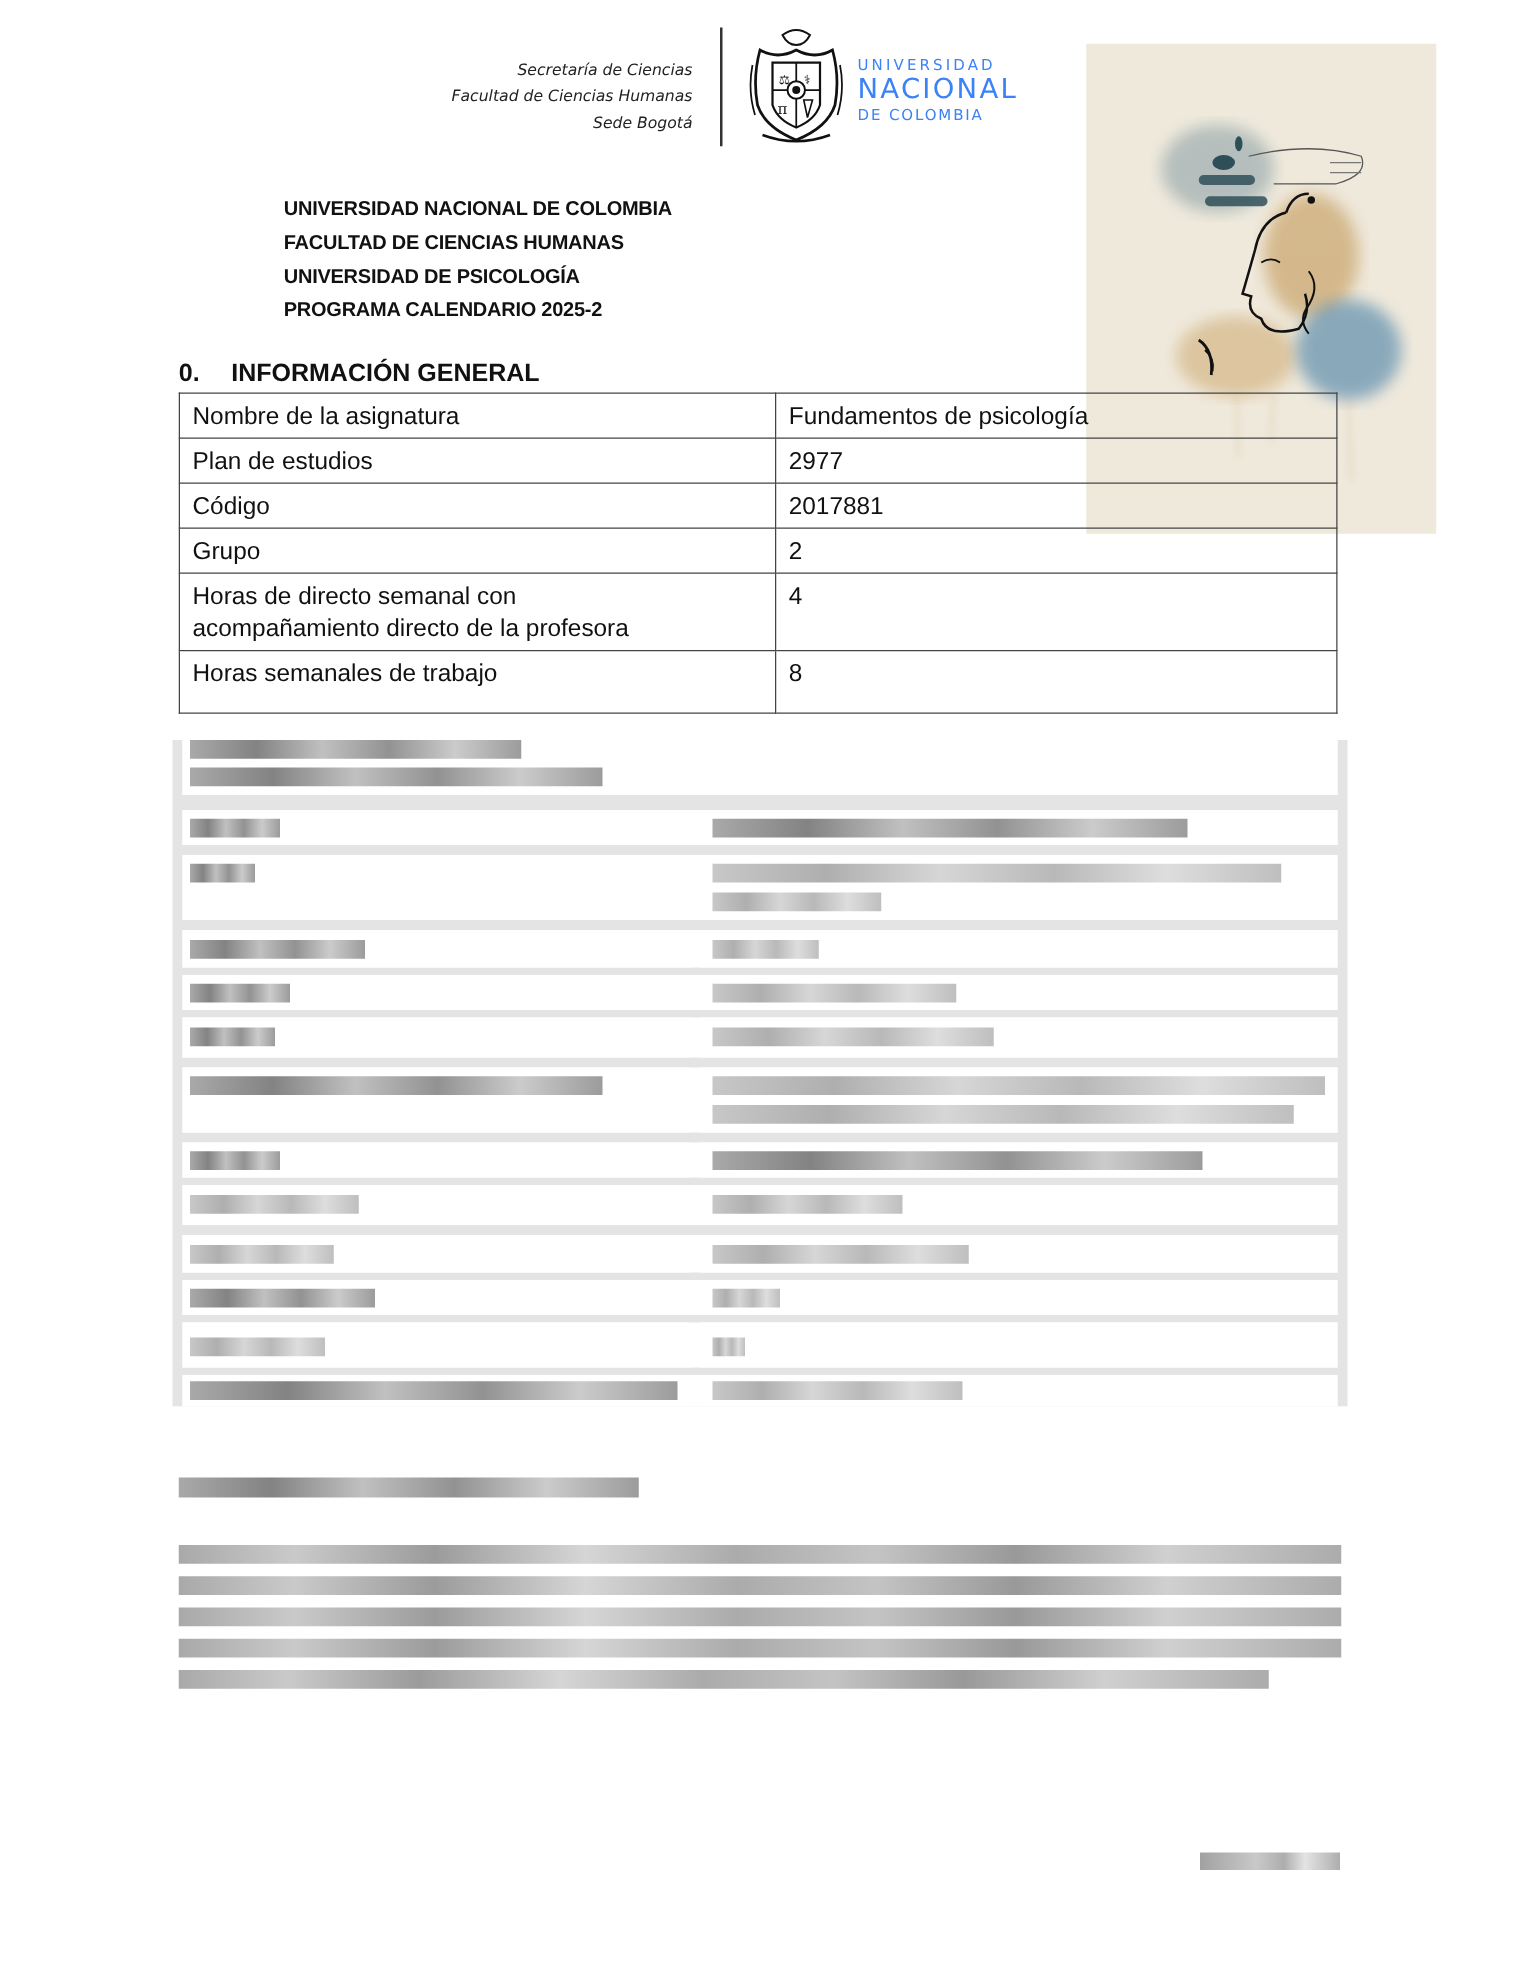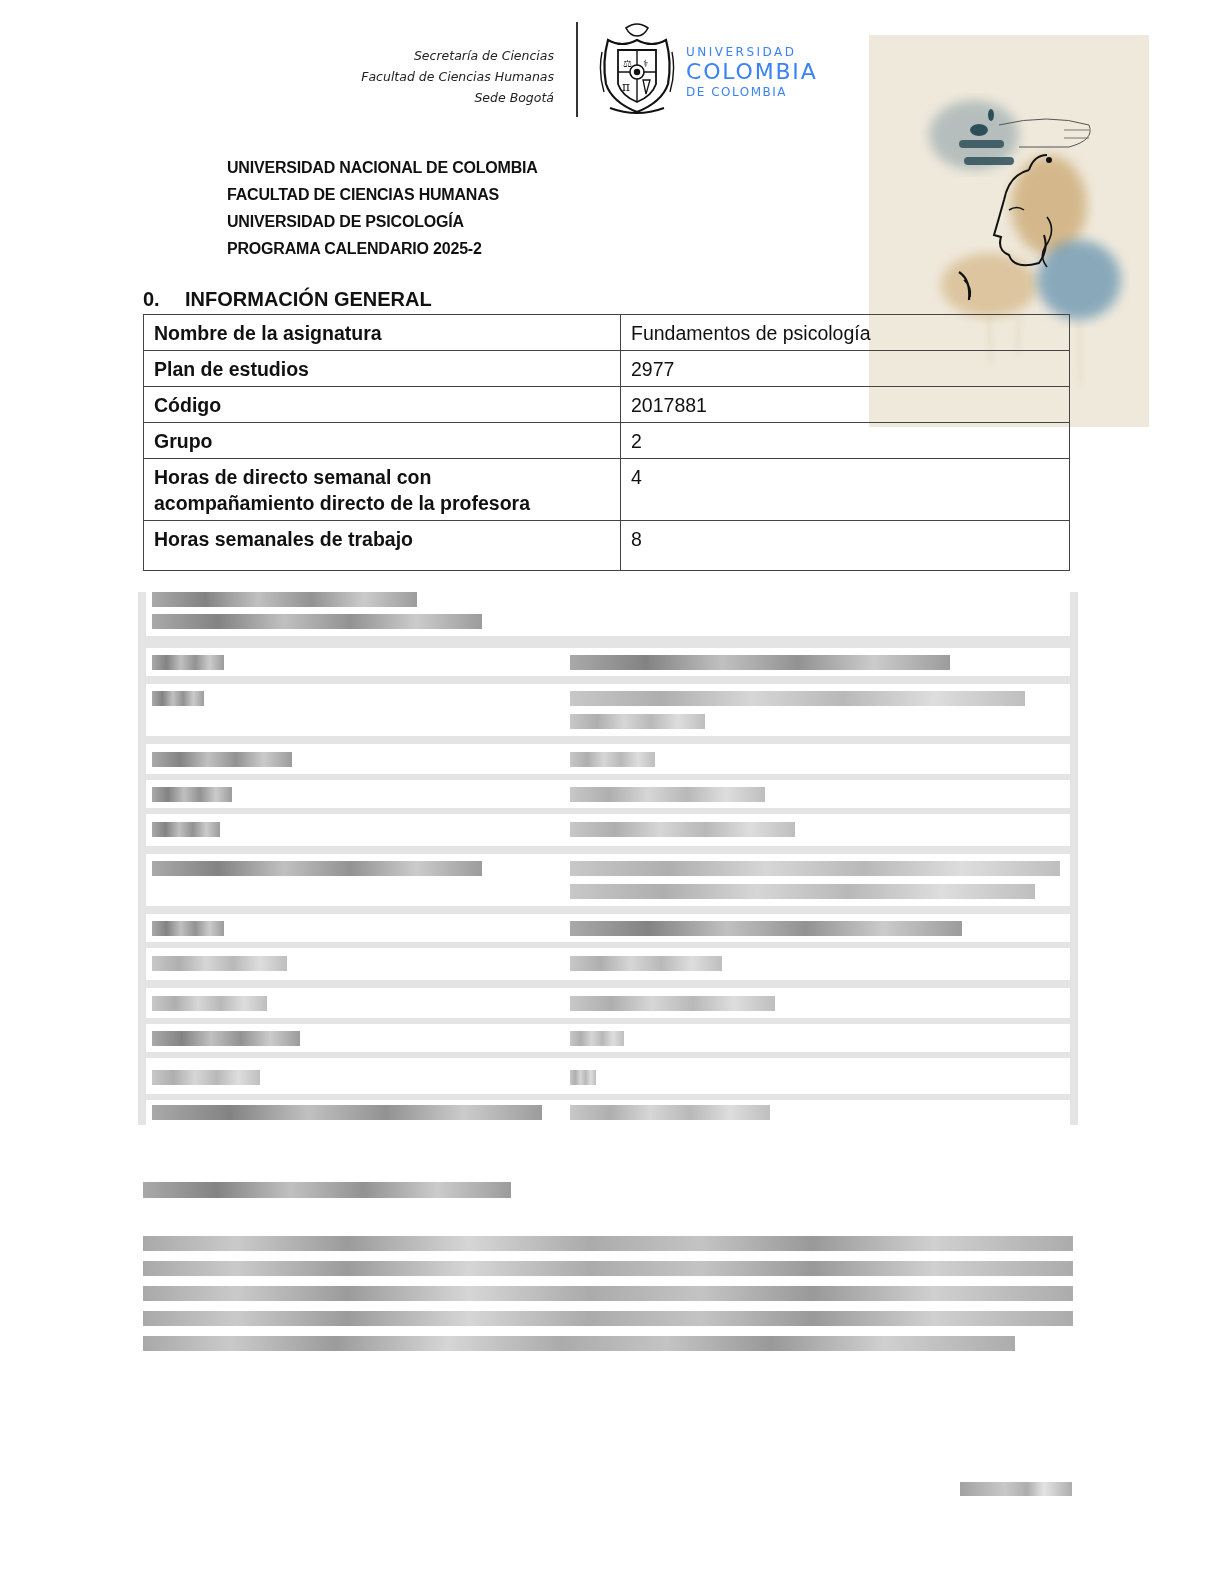--- a/index.html
+++ b/index.html
@@ -10,21 +10,21 @@
   .logo-text{position:absolute;left:686px;top:44px;font-family:"DejaVu Sans",sans-serif;color:#3b82f6;}
   .logo-text .l1{font-size:12px;letter-spacing:2.5px;line-height:16px;}
   .logo-text .l2{font-size:22px;letter-spacing:1.8px;line-height:24px;}
   .logo-text .l3{font-size:12px;letter-spacing:1.5px;line-height:16px;}
   .artwork{position:absolute;left:869px;top:35px;width:280px;height:392px;background:#efe9dc;overflow:hidden;}
   .titles{position:absolute;left:227px;top:154px;font-weight:bold;font-size:16px;line-height:27px;letter-spacing:-0.2px;}
   .section0{position:absolute;left:143px;top:288px;font-weight:bold;font-size:20px;}
   .section0 .num{display:inline-block;width:42px;}
   table.info{position:absolute;left:143px;top:314px;width:927px;border-collapse:collapse;font-size:19.5px;}
   table.info td{border:1.5px solid #444;padding:5px 10px 4px 10px;vertical-align:top;line-height:26px;}
-  table.info td.k{font-weight:bold;width:386px;}
+  table.info td.k{font-weight:normal;width:386px;}
   .redacted-region{position:absolute;left:138px;top:592px;width:940px;height:533px;background:#e4e4e4;}
   .rrow{position:absolute;left:8px;width:924px;background:#fff;}
   .rrow .cl{position:absolute;left:0;top:0;bottom:0;width:406px;background:#fff;}
   .rrow .cr{position:absolute;left:414px;right:0;top:0;bottom:0;background:#fff;}
   .blk{position:absolute;height:15px;background:linear-gradient(90deg,#9a9a9a,#6d6d6d 20%,#b5b5b5 40%,#7f7f7f 60%,#c2c2c2 80%,#8a8a8a);opacity:.85;}
   .blk.light{opacity:.55;}
   .section1{position:absolute;left:143px;top:1182px;height:16px;width:368px;}
   .para{position:absolute;left:143px;top:1236px;width:930px;}
   .para .line{height:15px;margin-bottom:10px;background:linear-gradient(90deg,#8c8c8c,#b8b8b8 10%,#7a7a7a 22%,#c8c8c8 35%,#8f8f8f 48%,#b0b0b0 60%,#777 72%,#c0c0c0 85%,#909090);opacity:.75;}
   .pagenum{position:absolute;left:960px;top:1482px;width:112px;height:14px;background:linear-gradient(90deg,#8a8a8a,#bbb 40%,#999 60%,#ddd 75%,#999);opacity:.8;}
@@ -50,21 +50,21 @@
   <text x="45" y="45" font-size="10" font-family="DejaVu Serif, serif" fill="#111">⚕</text>
   <text x="24" y="69" font-size="12" font-family="DejaVu Serif, serif" fill="#111">π</text>
   <path d="M45 58 L52 58 L48 72Z" fill="none" stroke="#111" stroke-width="1.3"></path>
   <path d="M28 6 Q39 -2 50 6 Q46 14 39 14 Q32 14 28 6Z" fill="none" stroke="#111" stroke-width="1.6"></path>
   <path d="M12 86 Q39 96 66 86" fill="none" stroke="#111" stroke-width="2"></path>
   <path d="M4 30 Q0 50 6 70" fill="none" stroke="#111" stroke-width="1.4"></path>
   <path d="M74 30 Q78 50 72 70" fill="none" stroke="#111" stroke-width="1.4"></path>
 </svg>
 <div class="logo-text">
   <div class="l1">UNIVERSIDAD</div>
-  <div class="l2">COLOMBIA</div>
+  <div class="l2">NACIONAL</div>
   <div class="l3">DE COLOMBIA</div>
 </div>
 
 <div class="artwork">
   <svg width="280" height="392" viewBox="0 0 280 392">
     <defs>
       <filter id="blur6">
           <feGaussianBlur stdDeviation="6"></feGaussianBlur>
         </filter>
       <filter id="blur3">

